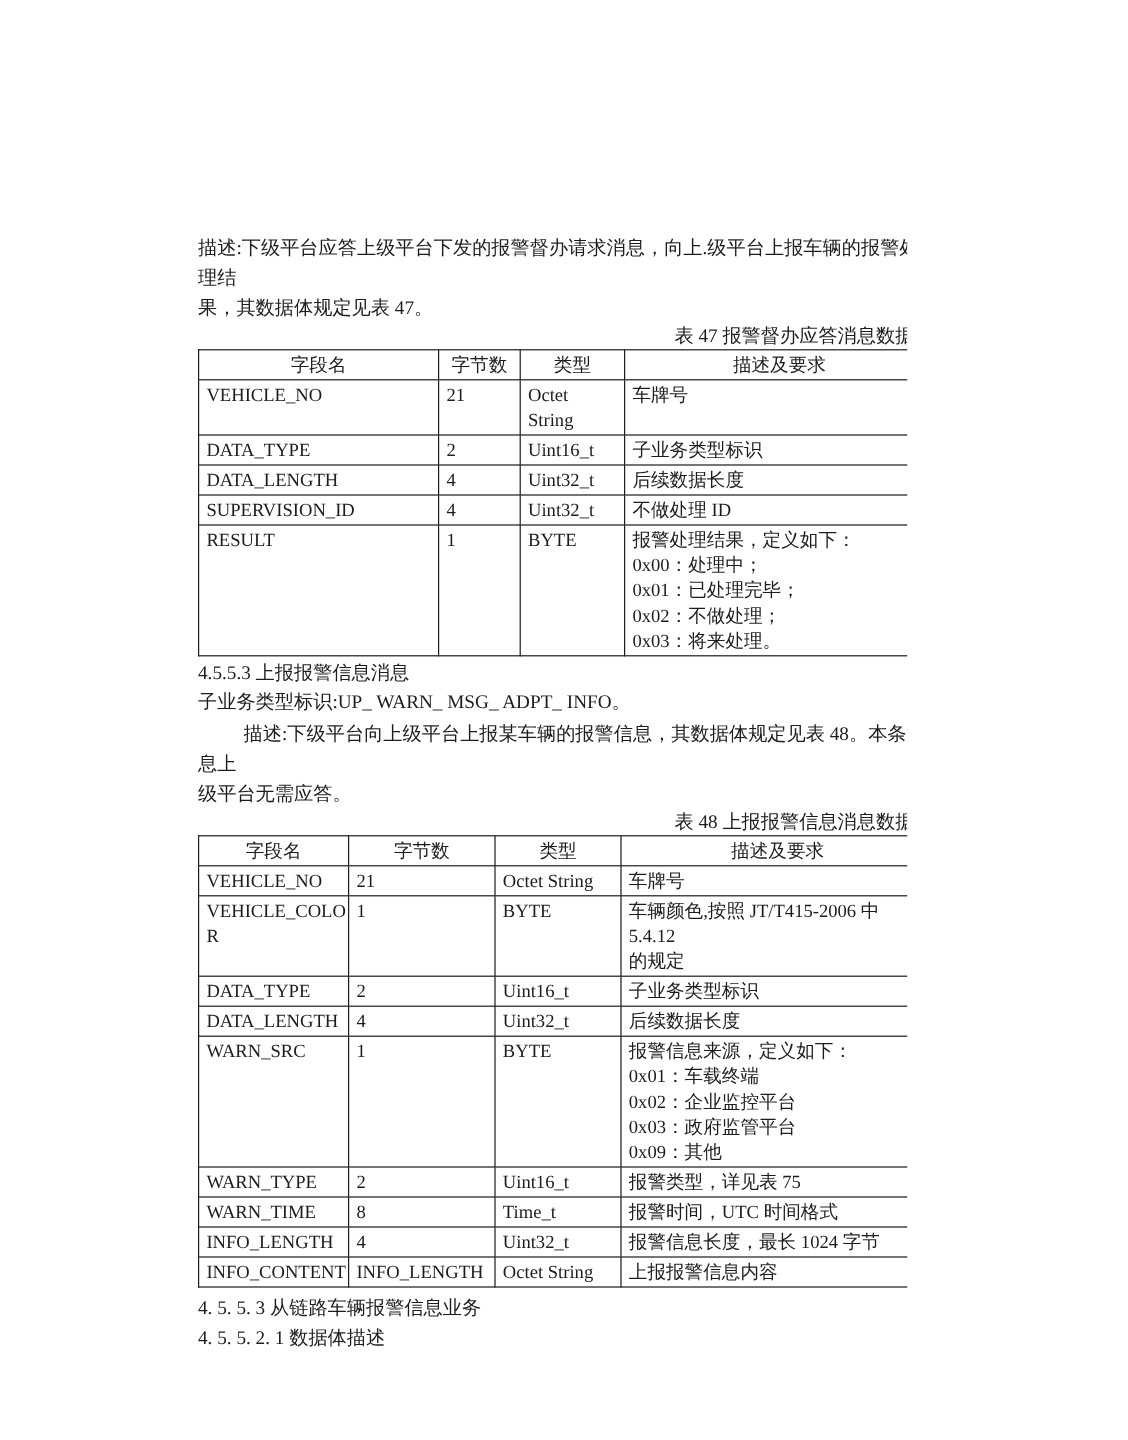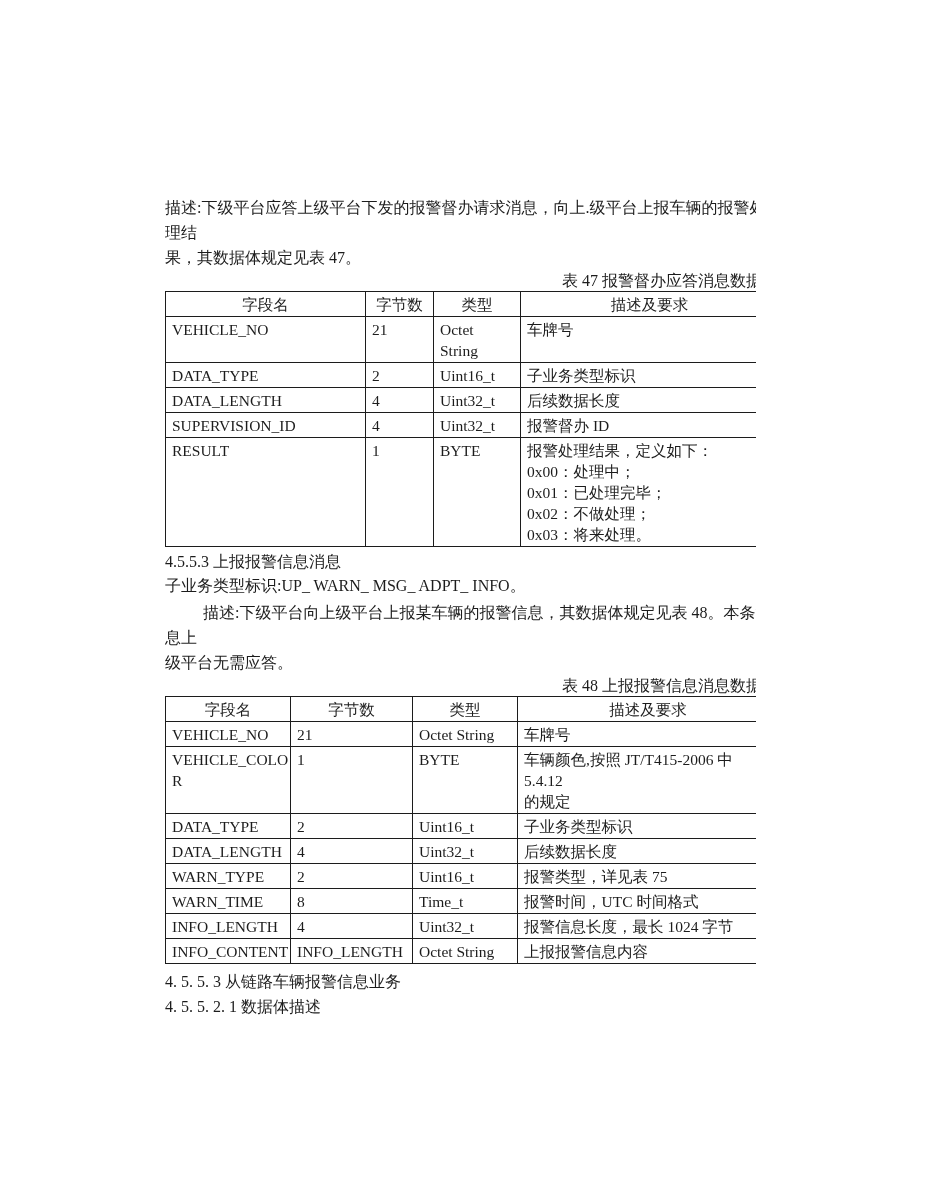--- a/index.html
+++ b/index.html
@@ -115,21 +115,21 @@
       <tr>
         <td>DATA_LENGTH</td>
         <td>4</td>
         <td>Uint32_t</td>
         <td>后续数据长度</td>
       </tr>
       <tr>
         <td>SUPERVISION_ID</td>
         <td>4</td>
         <td>Uint32_t</td>
-        <td>报警督办 ID</td>
+        <td>不做处理 ID</td>
       </tr>
       <tr>
         <td>RESULT</td>
         <td>1</td>
         <td>BYTE</td>
         <td>报警处理结果，定义如下：
 0x00：处理中；
 0x01：已处理完毕；
 0x02：不做处理；
 0x03：将来处理。</td>
@@ -178,20 +178,30 @@
         <td>Uint16_t</td>
         <td>子业务类型标识</td>
       </tr>
       <tr>
         <td>DATA_LENGTH</td>
         <td>4</td>
         <td>Uint32_t</td>
         <td>后续数据长度</td>
       </tr>
       <tr>
+        <td>WARN_SRC</td>
+        <td>1</td>
+        <td>BYTE</td>
+        <td>报警信息来源，定义如下：
+0x01：车载终端
+0x02：企业监控平台
+0x03：政府监管平台
+0x09：其他</td>
+      </tr>
+      <tr>
         <td>WARN_TYPE</td>
         <td>2</td>
         <td>Uint16_t</td>
         <td>报警类型，详见表 75</td>
       </tr>
       <tr>
         <td>WARN_TIME</td>
         <td>8</td>
         <td>Time_t</td>
         <td>报警时间，UTC 时间格式</td>

